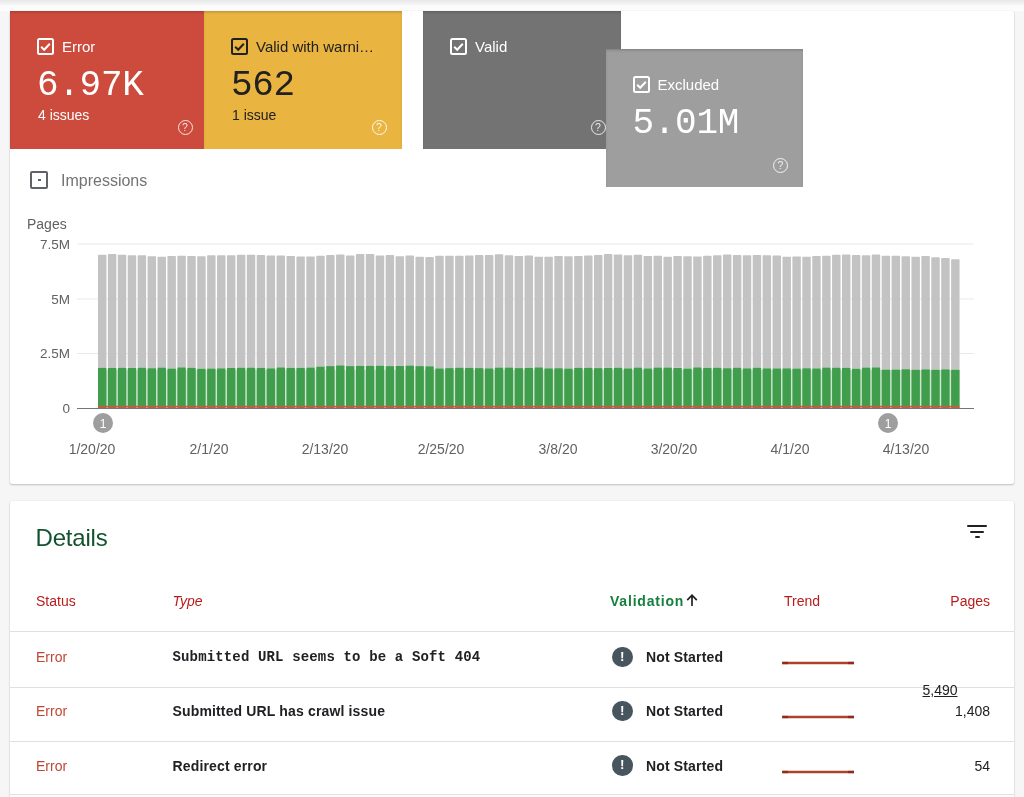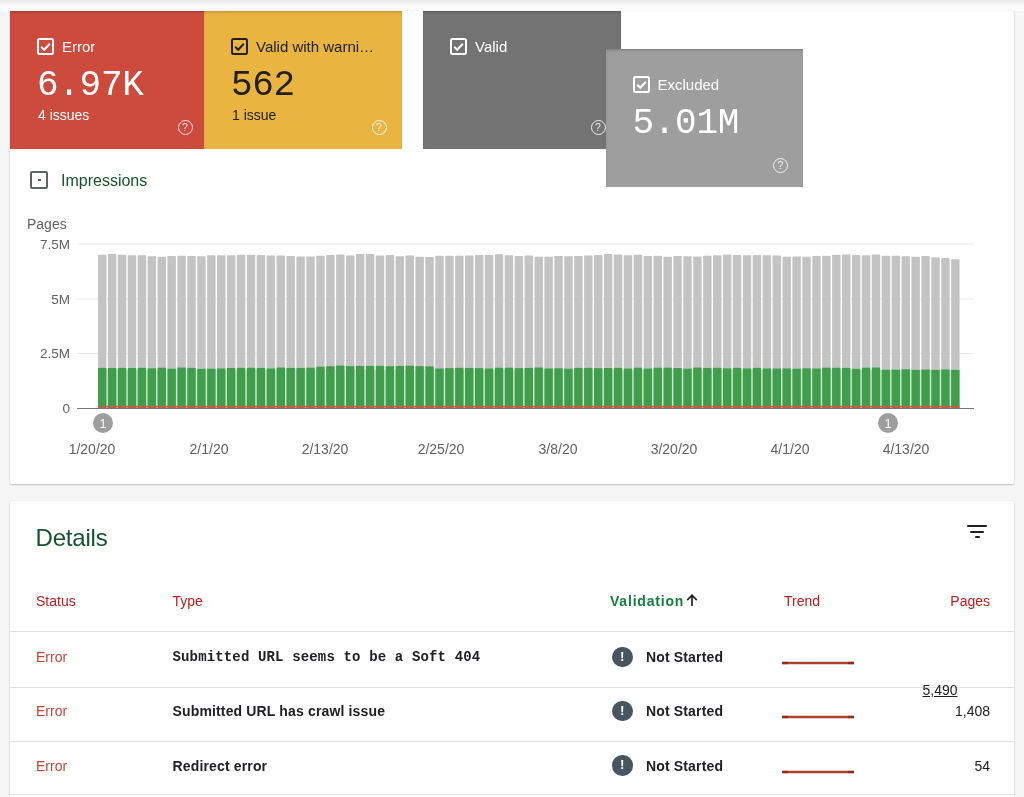--- a/index.html
+++ b/index.html
@@ -21,21 +21,21 @@
   border-radius:50%; font-size:10.5px; line-height:12.5px; text-align:center; color:rgba(255,255,255,0.85); }
 #card1 { left:0; width:197.5px; background:#cc4b3c; }
 #card2 { left:194px; width:197.5px; background:#e9b440; color:#212121; }
 #card2 .qm { border-color:rgba(255,255,255,0.9); color:rgba(255,255,255,0.9); }
 #card3 { left:397px; width:197.5px; background:#737373;margin-left:16px; }
 #card4 { left:595.5px; width:197.5px; background:#9e9e9e;margin-top:38px; }
 
 #improw { position:absolute; left:20px; top:159.5px; height:19px; }
 #improw .box { position:absolute; left:0; top:0; width:18px; height:18px; border:2px solid #5f6368; border-radius:2px; }
 #improw .dot { position:absolute; left:8px; top:8px; width:2.5px; height:2.5px; background:#5f6368; }
-#improw .lbl { position:absolute; left:31px; top:0px; font-size:16px; line-height:19px; color:#14532d; }
+#improw .lbl { position:absolute; left:31px; top:0px; font-size:16px; line-height:19px; color:#737373; }
 
 #details-title { position:absolute; left:35.5px; top:524px; font-size:24px; letter-spacing:-0.2px; color:#14532d; }
 .flt { position:absolute; background:#202124; border-radius:1px; }
 .hdr { position:absolute; font-size:14px; color:#b91c1c; }
 .cell { position:absolute; font-size:14px; color:#202124; }
 .divl { position:absolute; left:10px; width:1004px; height:1px; background:#e0e0e0; }
 .err { color:#bf4632; }
 .med { font-weight:700; letter-spacing:0.15px; }
 .vicon { position:absolute; width:20.5px; height:20.5px; border-radius:50%; background:#46555e; color:#fff;
   font-size:13.5px; font-weight:700; text-align:center; line-height:20.5px; }
@@ -301,21 +301,21 @@
 </div>
 
 <div class="panel" id="panel2"></div>
 <div id="details-title">Details</div>
 
 <div class="flt" style="left:967px; top:525px; width:20px; height:2px;"></div>
 <div class="flt" style="left:970px; top:530.5px; width:14px; height:2px;"></div>
 <div class="flt" style="left:974.5px; top:536px; width:5px; height:2px;"></div>
 
 <div class="hdr" style="left:36px; top:593px;">Status</div>
-<div class="hdr" style="left:172.5px; top:593px;">Type</div>
+<div class="hdr" style="left:172.5px; top:593px;font-style:italic;">Type</div>
 <div class="hdr" style="left:610px; top:593px; color:#15803d; font-weight:700; letter-spacing:0.8px;">Validation</div>
 <svg style="position:absolute; left:684px; top:592px;" width="16" height="16" viewBox="0 0 16 16">
     <path d="M8 14 L8 3.2 M3.2 8.2 L8 3.2 L12.8 8.2" fill="none" stroke="#202124" stroke-width="1.7"></path>
   </svg>
 <div class="hdr" style="left:784px; top:593px;">Trend</div>
 <div class="hdr" style="left:940px; top:593px; width:50px; text-align:right;">Pages</div>
 
 <div class="divl" style="top:631px;"></div>
 <div class="divl" style="top:687px;"></div>
 <div class="divl" style="top:741px;"></div>

